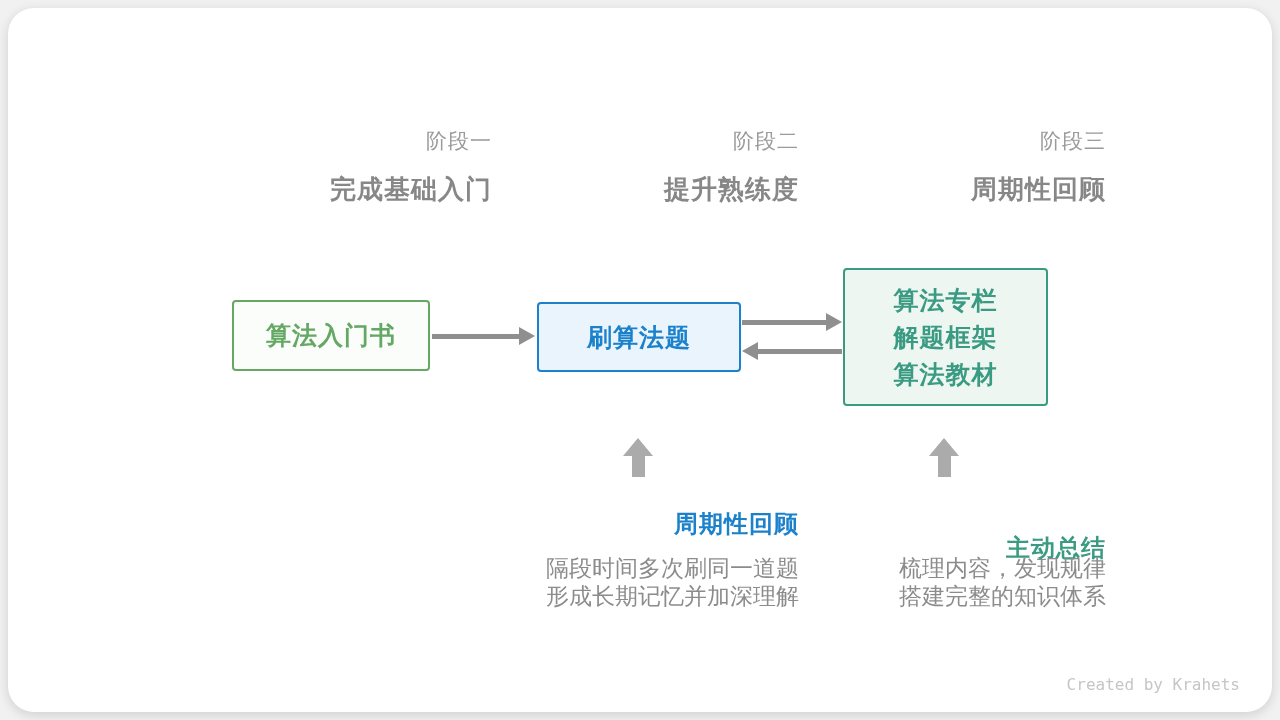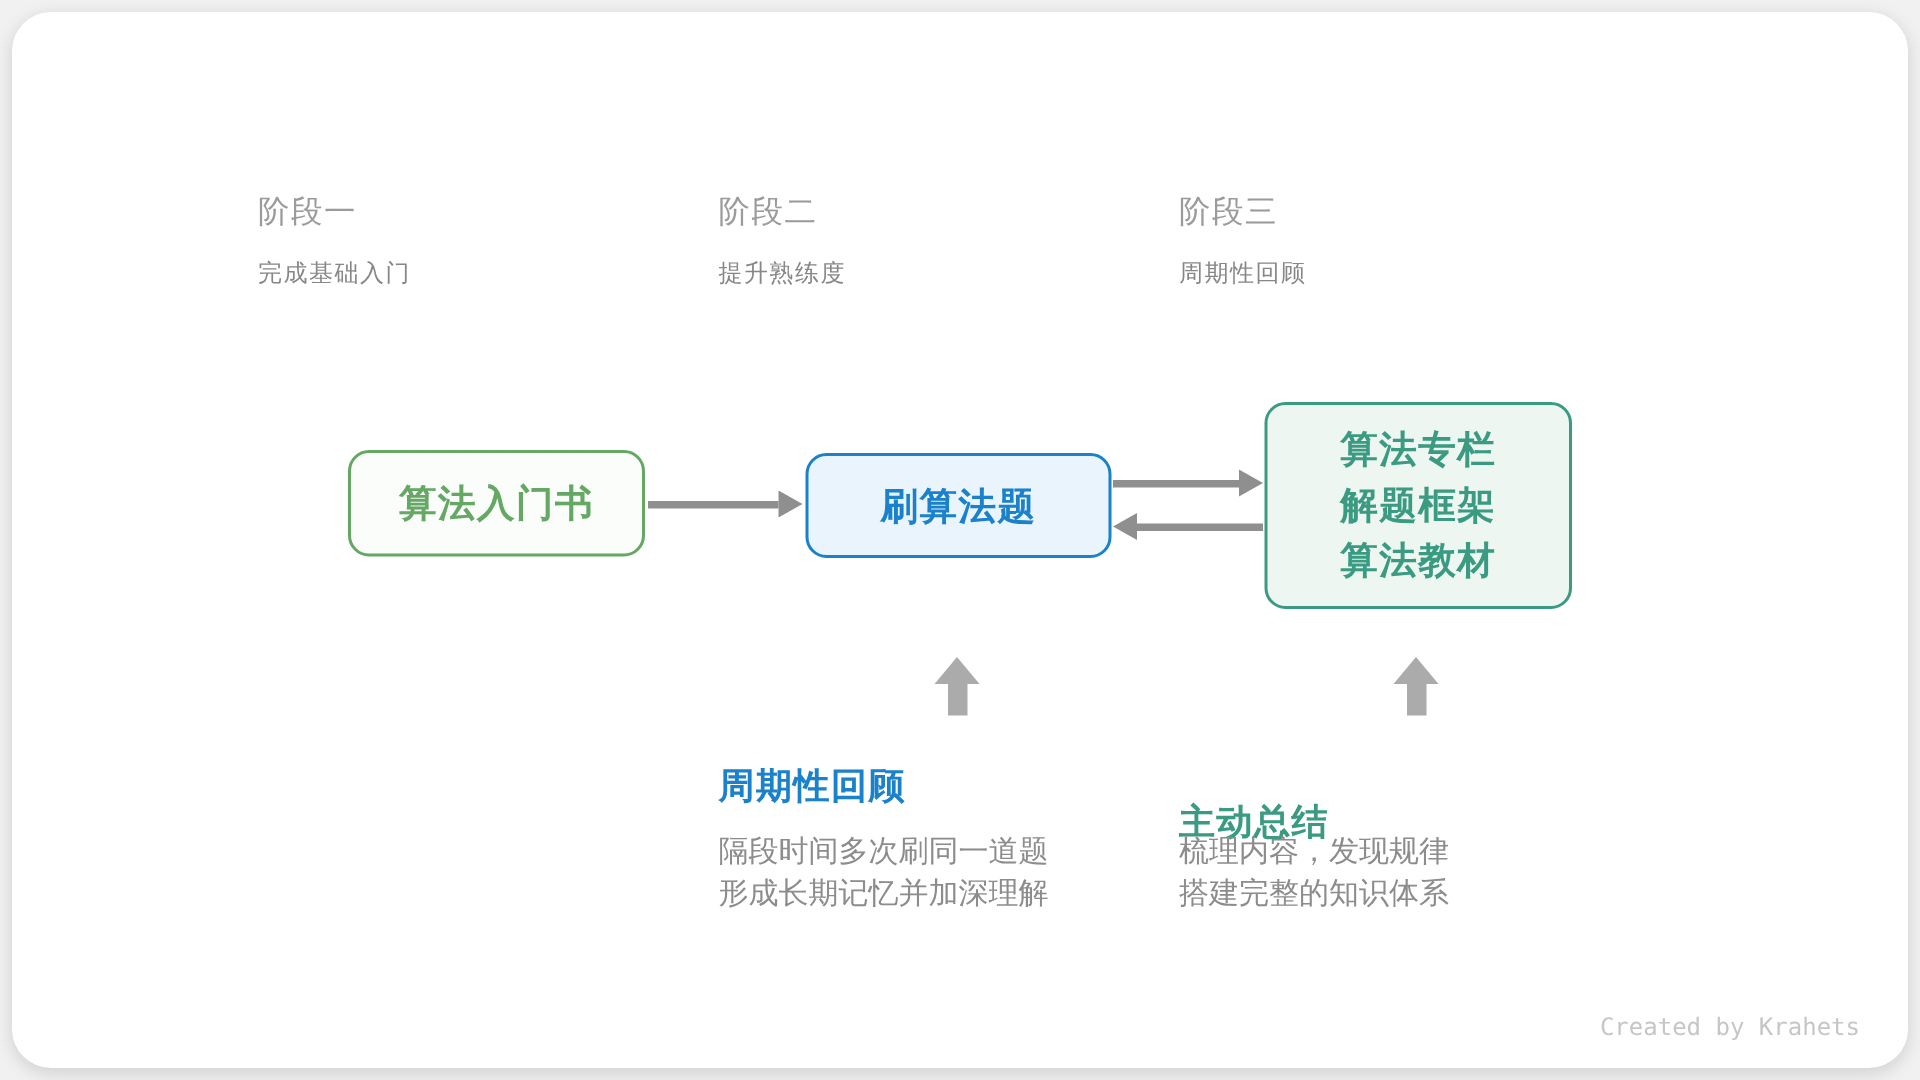--- a/index.html
+++ b/index.html
@@ -10,36 +10,36 @@
     position: relative;
   }
   .card {
     position: absolute;
     left: 8px; top: 8px; right: 8px; bottom: 8px;
     background: var(--card-bg, #ffffff);
     border-radius: 26px;
     box-shadow: 0 3px 12px rgba(0,0,0,0.14);
   }
   .abs { position: absolute; }
-  .col { width: 320px; text-align: left; }
+  .col { width: 320px; text-align: right; }
 
   .stage-label {
     font-size: 21px;
     color: var(--gray-label, #9b9b9b);
     letter-spacing: 1px;
   }
   .stage-subtitle {
-    font-size: 16px;
-    font-weight: normal;
+    font-size: 26px;
+    font-weight: bold;
     color: var(--gray-subtitle, #878787);
     letter-spacing: 1px;
   }
 
   .node {
-    border-radius: 14px;
+    border-radius: 4px;
     border: 2px solid;
     display: flex;
     flex-direction: column;
     align-items: center;
     justify-content: center;
     font-size: 25px;
     font-weight: bold;
     letter-spacing: 1px;
   }
   .node-green  { border-color: var(--green, #64a864);  color: var(--green, #64a864);  background: var(--green-bg, #fafdf9); }
@@ -68,21 +68,21 @@
     border-left: 15px solid transparent;
     border-right: 15px solid transparent;
     border-bottom: 18px solid var(--up-arrow-gray, #ababab);
   }
   .up-arrow .shaft { width: 13px; height: 21px; background: var(--up-arrow-gray, #ababab); }
 
   .annot-title { font-size: 24px; font-weight: bold; letter-spacing: 1px; }
   .annot-title.blue { color: var(--blue, #1b81cb); }
   .annot-title.teal { color: var(--teal, #3a9b82); }
   .annot-desc {
-    font-size: 20px;
+    font-size: 23px;
     color: var(--gray-text, #8c8c8c);
     line-height: 28px;
   }
 
   .credit {
     font-family: "DejaVu Sans Mono", "Liberation Mono", monospace;
     font-size: 16px;
     color: var(--credit-gray, #c6c6c6);
     text-align: center;
   }

